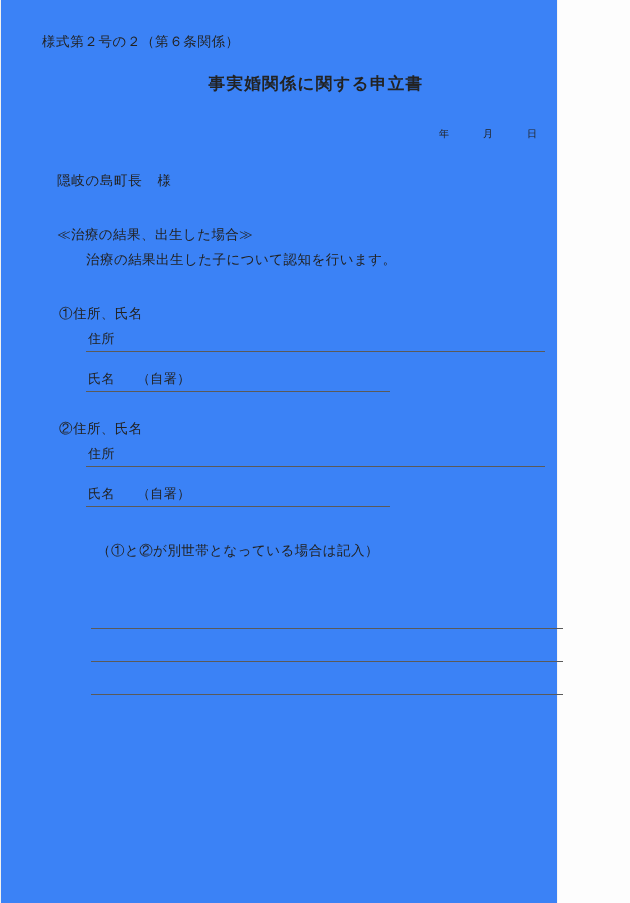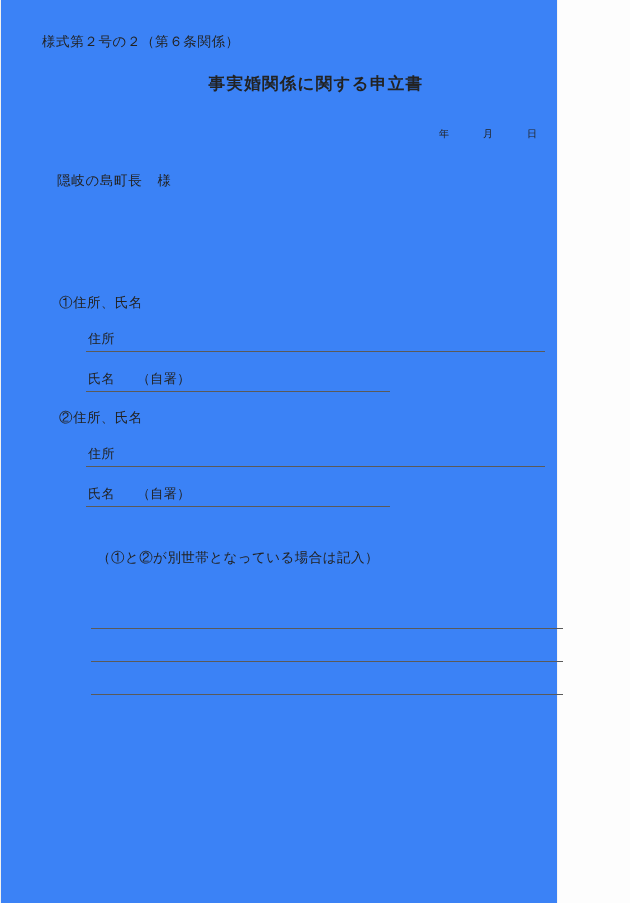--- a/index.html
+++ b/index.html
@@ -102,21 +102,21 @@
   }
 
   
   .person-section { position: absolute; left: 0; width: 630px; }
   .person-1 { top: 294px; }
   .person-2 { top: 409px; }
 
   .person-heading {
     position: absolute;
     left: 58px;
-    top: 0;
+    top: 11px;
     font-size: 13.5px;
     letter-spacing: 0.45px;
     white-space: nowrap;
   }
 
   .field-row {
     position: absolute;
     left: 85px;
     width: 459px;
     height: 23px;
@@ -162,21 +162,21 @@
   .reason-block {
     position: absolute;
     left: 71px;
     top: 542px;
     font-size: 13.5px;
     letter-spacing: 0.45px;
   }
   .reason-heading { white-space: nowrap; }
   .reason-subnote {
     white-space: nowrap;
-    margin-top: 7px;
+    margin-top: 0;
     padding-left: 25px;
   }
 
   .reason-lines {
     position: absolute;
     left: 90px;
     top: 596px;
     width: 472px;
   }
   .reason-line {
@@ -216,20 +216,24 @@
 
   <div class="date-line">
     <span class="seg seg-nen">年</span><span class="seg seg-getsu">月</span><span class="seg seg-nichi">日</span>
   </div>
 
   <div class="addressee">
     <span>隠岐の島町長</span><span class="honorific">様</span>
   </div>
 
 
+  <div class="note-block">
+    <div class="note-heading">≪治療の結果、出生した場合≫</div>
+    <div class="note-body">治療の結果出生した子について認知を行います。</div>
+  </div>
 
   <div class="person-section person-1">
     <div class="person-heading">①住所、氏名</div>
 
     <div class="field-row field-row-address">
       <span class="field-label">住所</span>
       <input class="field-input" type="text" value="" style="">
       <div class="field-rule"></div>
     </div>
 

